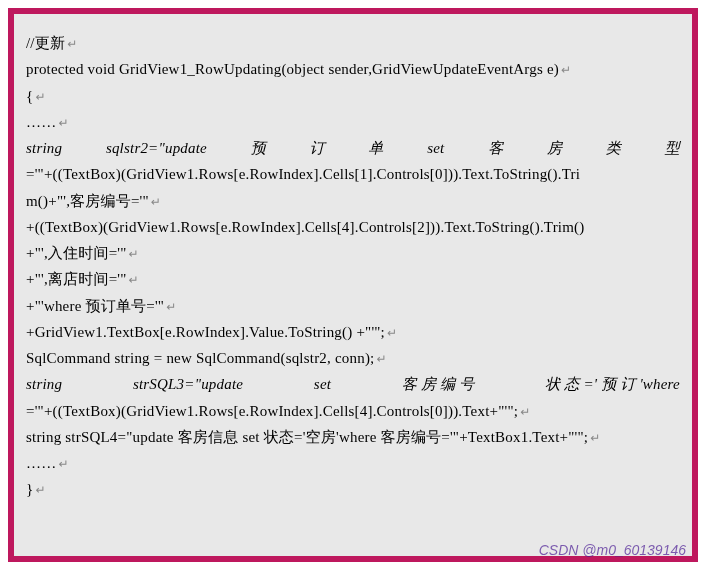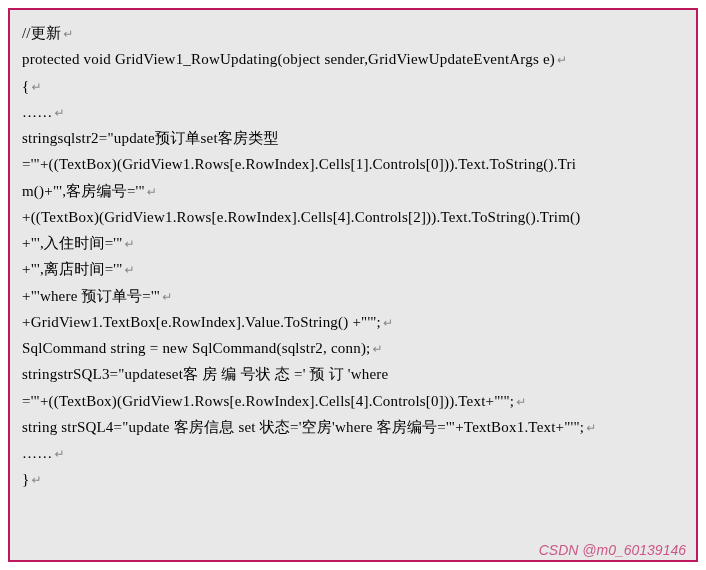--- a/index.html
+++ b/index.html
@@ -11,51 +11,52 @@
       width: 706px;
       height: 570px;
       background: #ffffff;
       padding: 8px;
       font-family: "SimSun", "宋体", serif;
       position: relative;
     }
     .code-container {
       width: 100%;
       height: 100%;
-      border: 2px solid #be185d;
+      border: 6px solid #be185d;
       background: #e8e8e8;
-      padding: 10px 12px;
+      padding: 16px 12px;
       overflow: hidden;
     }
     .code-line {
       font-size: 15px;
       line-height: 1.75;
       color: #000;
       white-space: nowrap;
       font-family: "SimSun", "宋体", "Times New Roman", serif;
       letter-spacing: 0.2px;
     }
     .justified {
       display: flex;
-      justify-content: flex-start;
+      justify-content: space-between;
       white-space: nowrap;
+      font-style: italic;
     }
     .justified span {
       white-space: nowrap;
     }
     .return-char {
       color: #888;
       font-size: 12px;
       margin-left: 2px;
     }
     .watermark {
       position: absolute;
       bottom: 12px;
       right: 20px;
-      color: #be185d;
+      color: #4c1d95;
       font-size: 14px;
       font-family: Arial, sans-serif;
       opacity: 0.7;
       font-style: italic;
     }
   </style>
 </head>
 <body>
 
 <div class="code-container">

